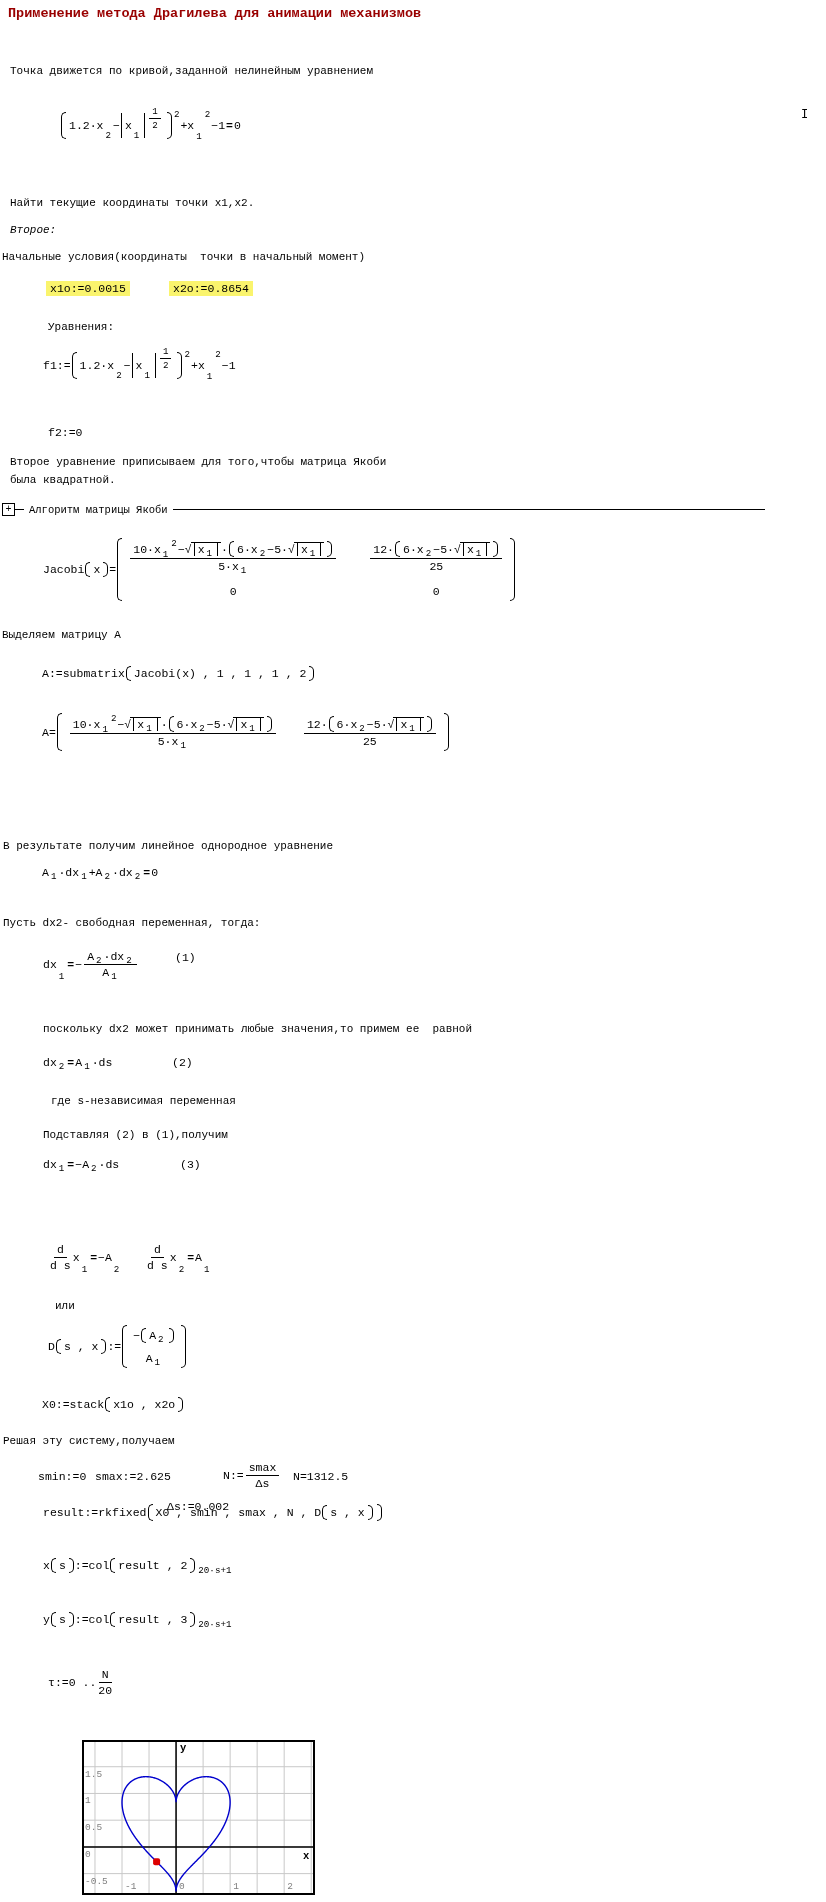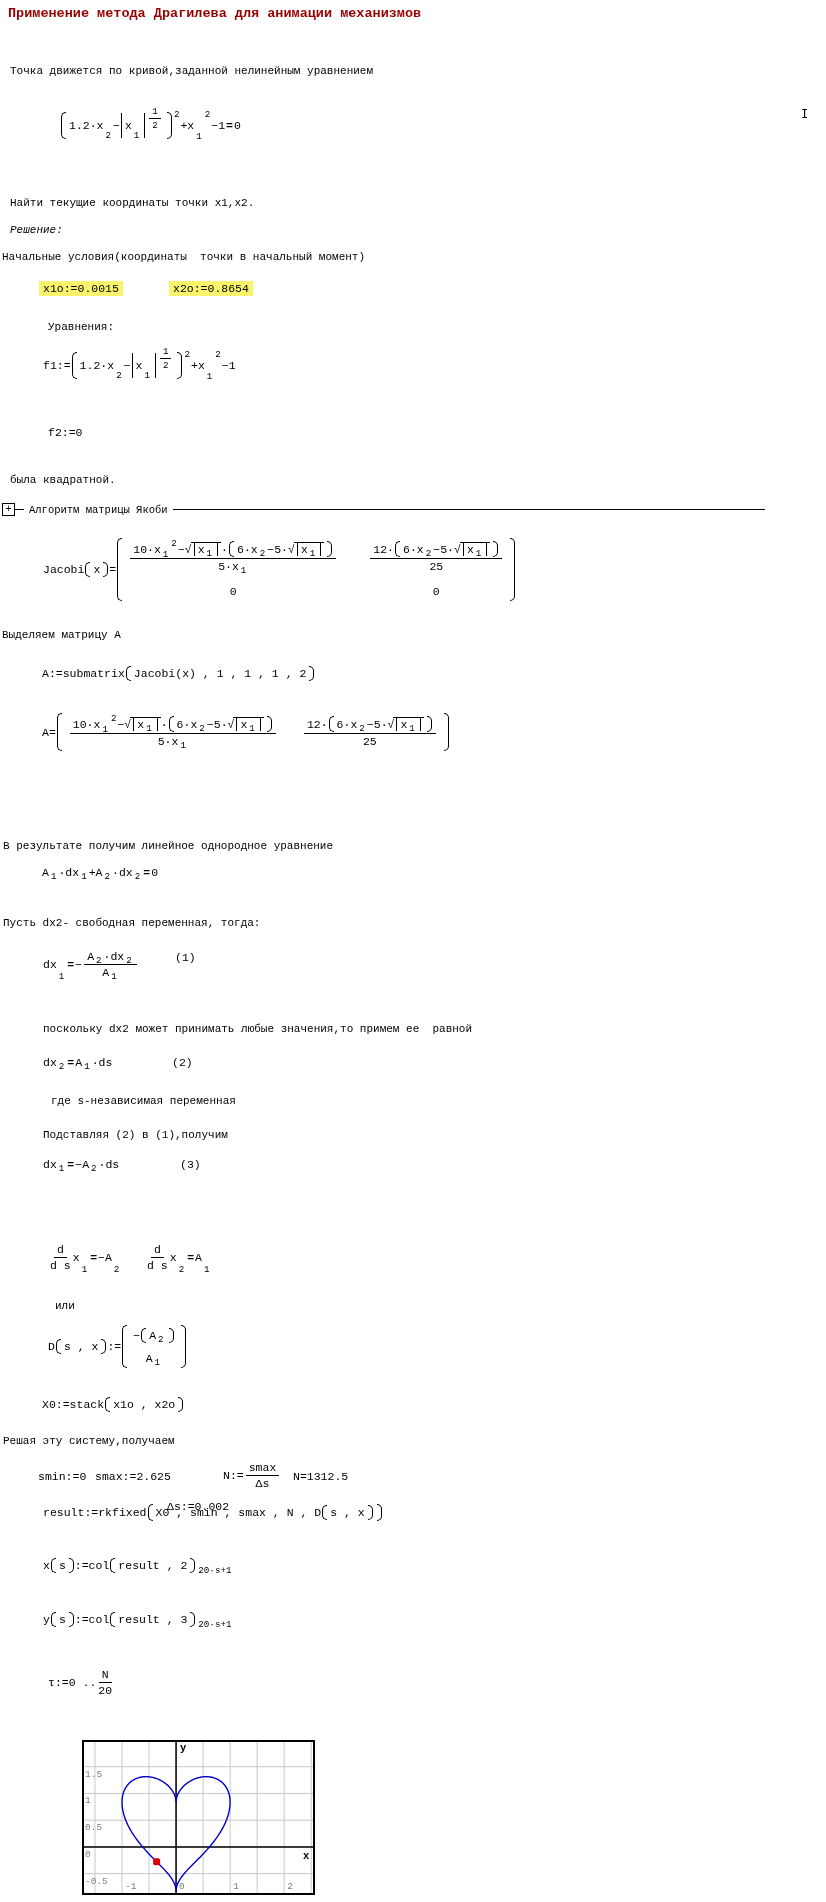--- a/index.html
+++ b/index.html
@@ -51,31 +51,32 @@
 
   <div class="abs title" style="left:8px;top:6px;">Применение метода Драгилева для анимации механизмов</div>
 
   <div class="abs t" style="left:10px;top:62px;">Точка движется по кривой,заданной нелинейным уравнением</div>
 
   <div class="abs cursor" style="left:801px;top:108px;">I</div>
 
   <div class="abs math" style="left:60px;top:112px;"><span class="mrow"><span class="mpar"><span class="pl"></span><span class="mrow"><span class="mt">1.2·x</span><span class="mrow msub"><span class="mt">2</span></span><span class="mt">−</span><span class="mrow mabs"><span class="mt">x</span><span class="mrow msub"><span class="mt">1</span></span></span><span class="mrow msup"><span class="mfrac"><span class="mrow num"><span class="mt">1</span></span><span class="mrow den"><span class="mt">2</span></span></span></span></span><span class="pr"></span></span><span class="mrow msup"><span class="mt">2</span></span><span class="mt">+x</span><span class="mrow msub"><span class="mt">1</span></span><span class="mrow msup"><span class="mt">2</span></span><span class="mt">−1</span><span class="mrow mb"><span class="mt">=</span></span><span class="mt">0</span></span></div>
 
   <div class="abs t" style="left:10px;top:194px;">Найти текущие координаты точки x1,x2.</div>
-  <div class="abs t italic" style="left:10px;top:221px;">Решение:</div>
+  <div class="abs t italic" style="left:10px;top:221px;">Второе:</div>
   <div class="abs t" style="left:2px;top:248px;">Начальные условия(координаты  точки в начальный момент)</div>
 
-  <div class="abs math hl" style="left:39px;top:281px;"><span class="mrow"><span class="mt">x1o:=0.0015</span></span></div>
+  <div class="abs math hl" style="left:46px;top:281px;"><span class="mrow"><span class="mt">x1o:=0.0015</span></span></div>
   <div class="abs math hl" style="left:169px;top:281px;"><span class="mrow"><span class="mt">x2o:=0.8654</span></span></div>
 
   <div class="abs t" style="left:48px;top:318px;">Уравнения:</div>
 
   <div class="abs math" style="left:43px;top:352px;"><span class="mrow"><span class="mt">f1:=</span><span class="mpar"><span class="pl"></span><span class="mrow"><span class="mt">1.2·x</span><span class="mrow msub"><span class="mt">2</span></span><span class="mt">−</span><span class="mrow mabs"><span class="mt">x</span><span class="mrow msub"><span class="mt">1</span></span></span><span class="mrow msup"><span class="mfrac"><span class="mrow num"><span class="mt">1</span></span><span class="mrow den"><span class="mt">2</span></span></span></span></span><span class="pr"></span></span><span class="mrow msup"><span class="mt">2</span></span><span class="mt">+x</span><span class="mrow msub"><span class="mt">1</span></span><span class="mrow msup"><span class="mt">2</span></span><span class="mt">−1</span></span></div>
   <div class="abs math" style="left:48px;top:426px;"><span class="mrow"><span class="mt">f2:=0</span></span></div>
 
+  <div class="abs t" style="left:10px;top:453px;">Второе уравнение приписываем для того,чтобы матрица Якоби</div>
   <div class="abs t" style="left:10px;top:471px;">была квадратной.</div>
 
   <div class="abs region" style="left:2px;top:503px;">
     <span class="plusbox">
         <span>+</span>
       </span>
     <span class="rdash"></span>
     <span class="rlabel">Алгоритм матрицы Якоби</span>
     <span class="rline"></span>
   </div>

